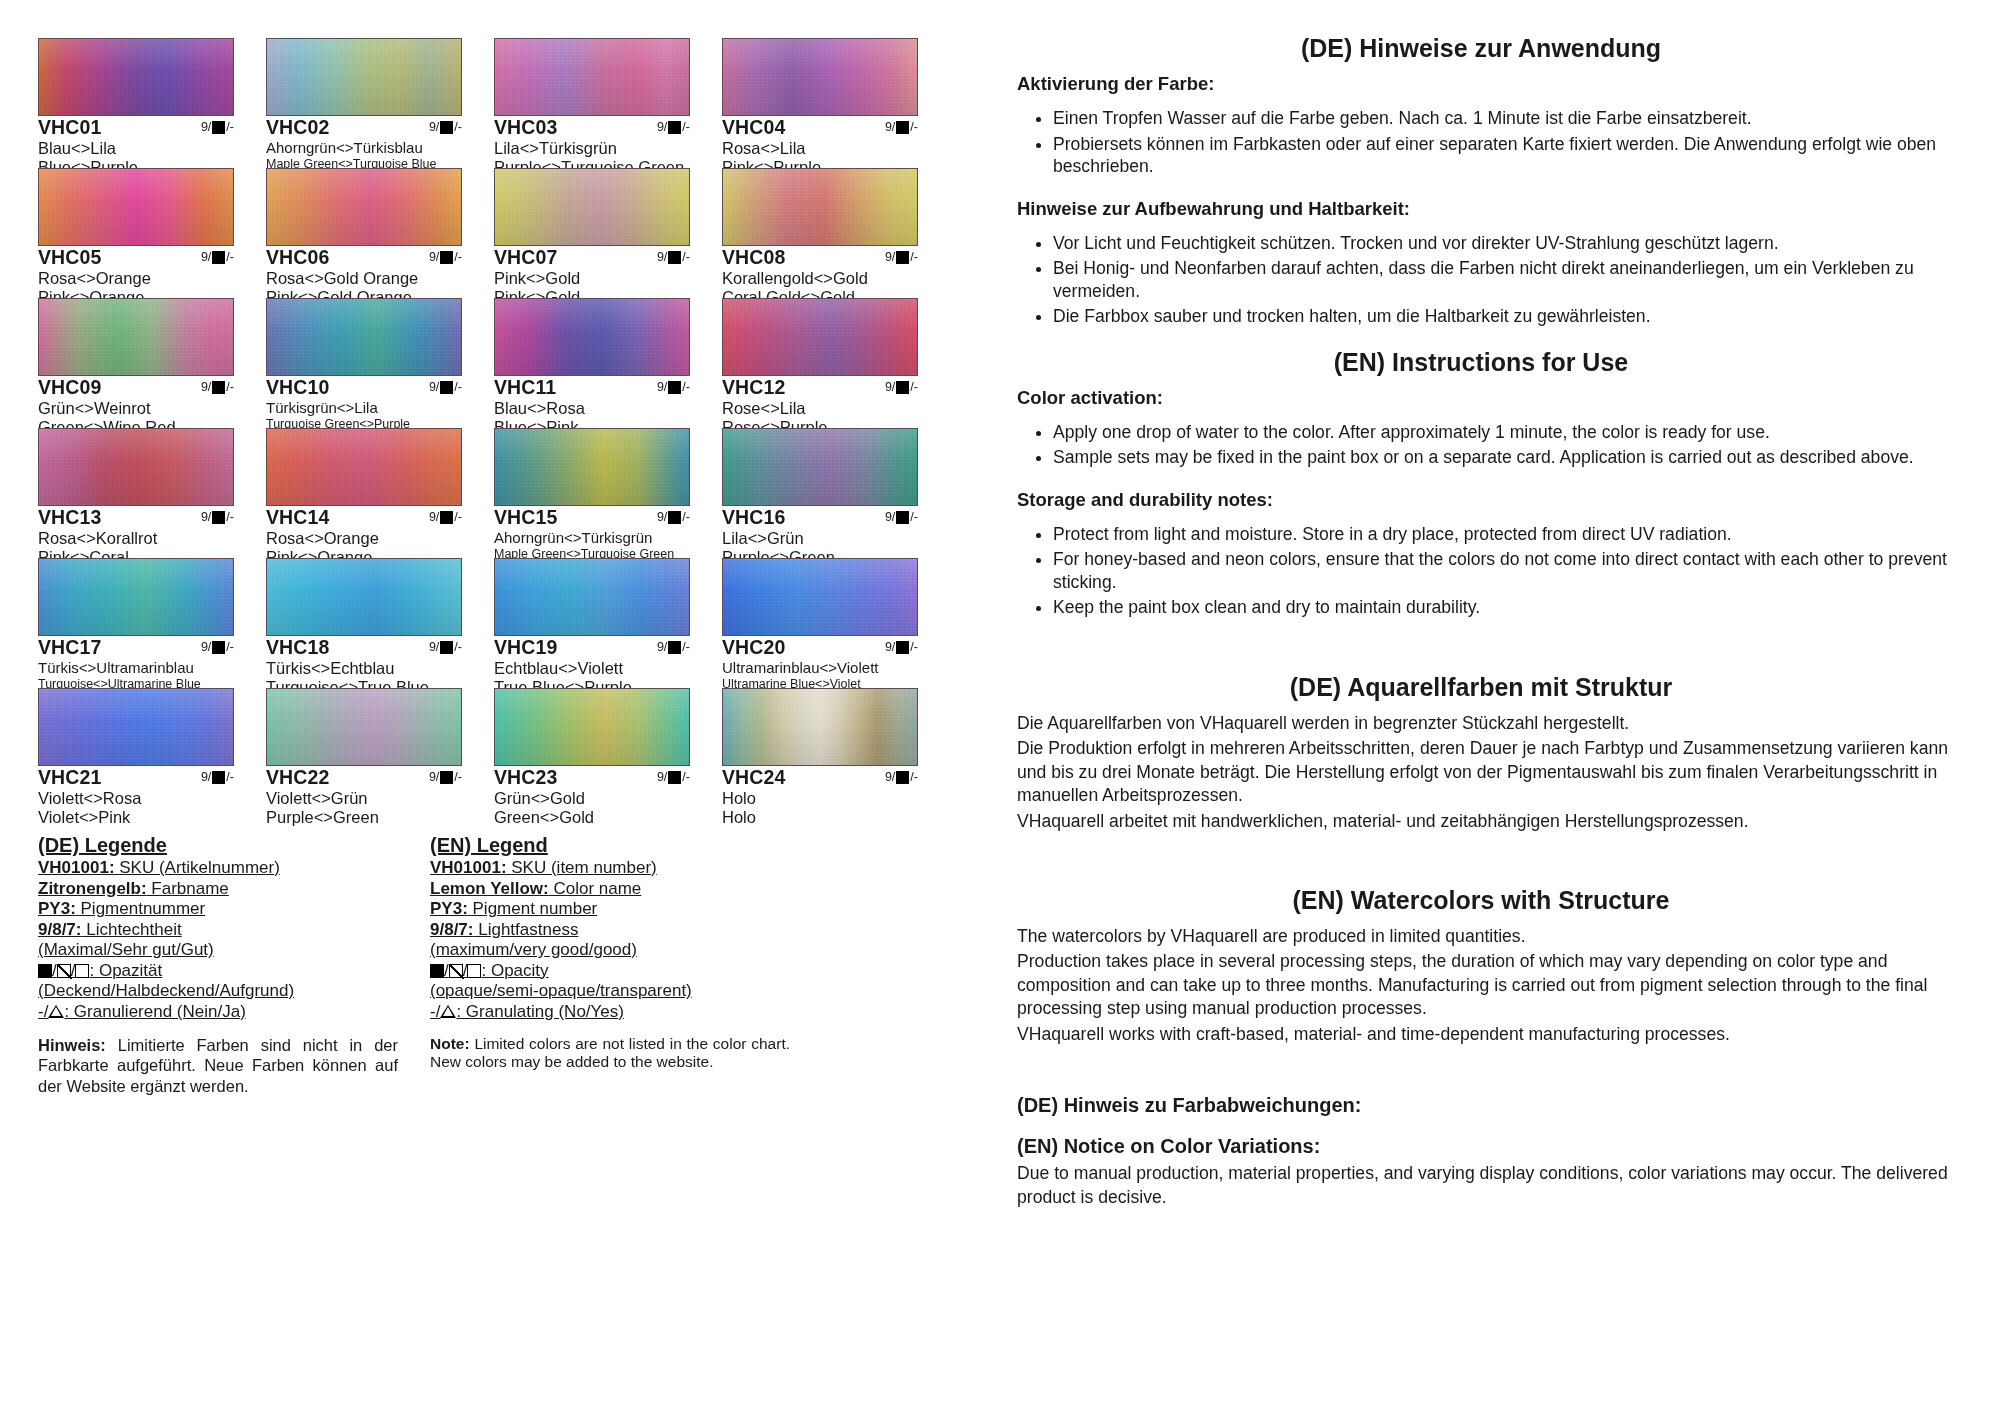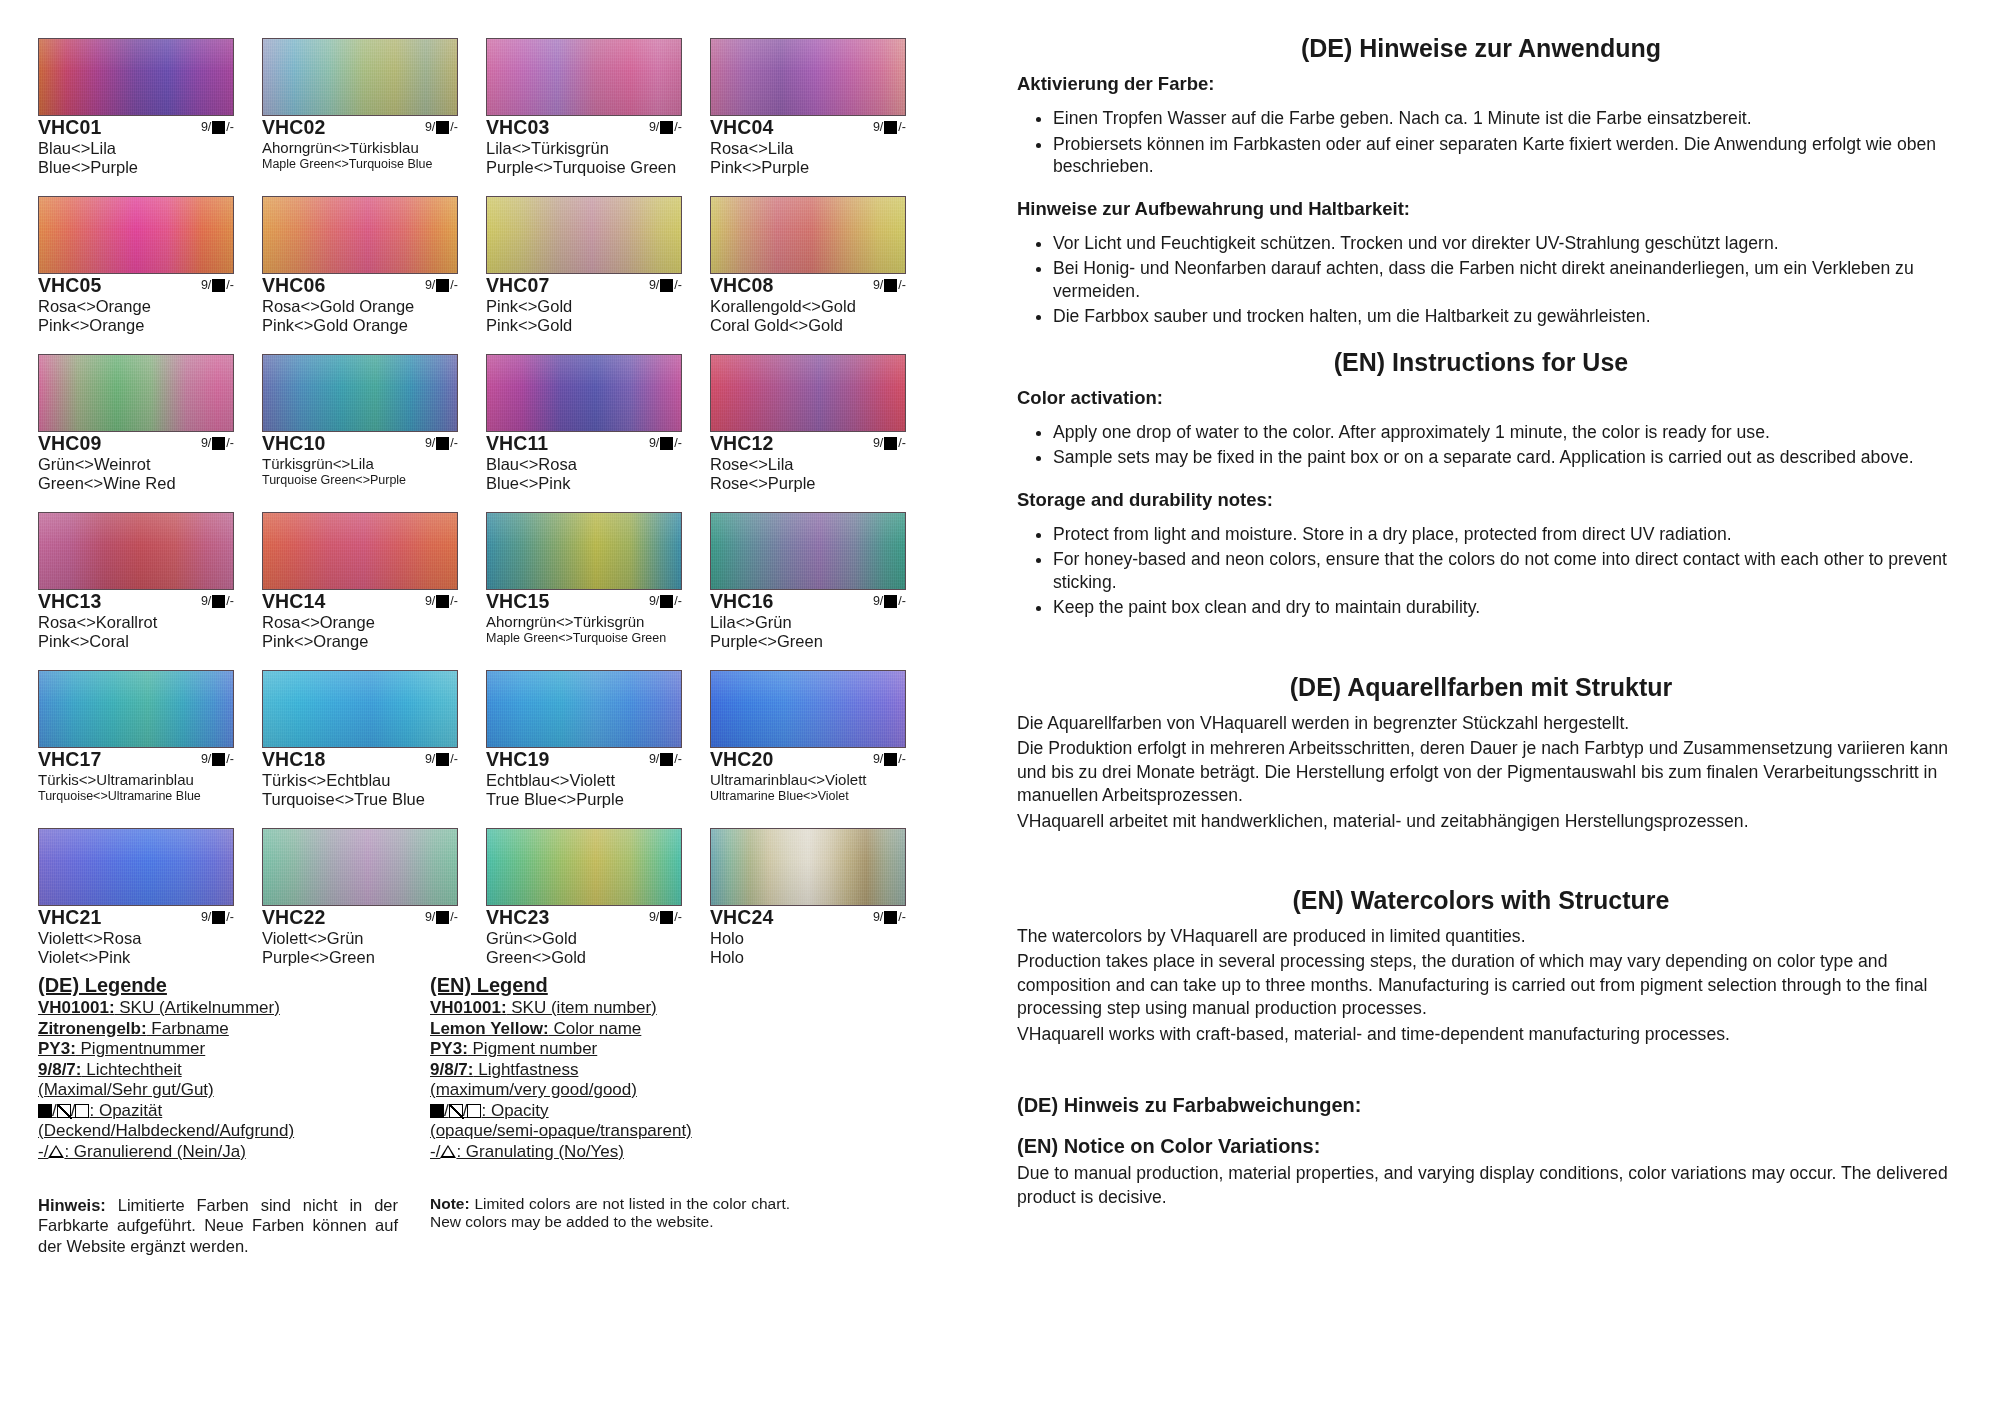--- a/index.html
+++ b/index.html
@@ -14,21 +14,20 @@
   .page { position: relative; width: 2000px; height: 1410px; display: flex; }
 
   
   .left-col { width: 985px; padding: 38px 0 0 38px; position: relative; }
 
   .swatch-grid {
     display: grid;
     grid-template-columns: repeat(4, 196px);
     column-gap: 32px;
     row-gap: 0px;
-    gap: 28px;
   }
   .swatch-cell { width: 196px; height: 130px; position: relative; }
 
   .swatch-chip {
     width: 196px; height: 78px;
     border: 1px solid #5a4a52;
     position: relative;
     overflow: hidden;
   }
   .chip-grain {
@@ -63,21 +62,21 @@
   .legend-line { font-size: 17px; line-height: 1.21; }
   .legend-line b { font-weight: bold; }
   .gl-opaque { display: inline-block; width: 14px; height: 14px; background: #000; vertical-align: -2px; }
   .gl-semi { position: relative; display: inline-block; width: 14px; height: 14px; border: 1.6px solid #000; vertical-align: -2px; }
   .gl-semi::after { content: ""; position: absolute; left: -1px; top: -1px; width: 15.5px; height: 15.5px;
     background: linear-gradient(to top right, transparent calc(50% - .9px), #000 calc(50% - .9px), #000 calc(50% + .9px), transparent calc(50% + .9px)); }
   .gl-trans { display: inline-block; width: 14px; height: 14px; border: 1.6px solid #000; vertical-align: -2px; }
   .gl-tri { display: inline-block; width: 0; height: 0; border-left: 8px solid transparent; border-right: 8px solid transparent; border-bottom: 13px solid #000; vertical-align: -1px; position: relative; }
   .gl-tri::after { content:""; position:absolute; left:-5.6px; top:2.2px; border-left:5.6px solid transparent; border-right:5.6px solid transparent; border-bottom:9.1px solid #fff; }
 
-  .notes-row { display: flex; gap: 32px; margin-top: 32px; }
+  .notes-row { display: flex; gap: 32px; margin-top: 12px; }
   .note-block { width: 360px; font-size: 16.5px; line-height: 1.26; text-align: justify; }
   .note-block.tight { font-size: 15.5px; line-height: 1.2; }
   .note-block b { font-weight: bold; }
 
   
   .right-col { width: 1015px; padding: 30px 45px 0 22px; font-size: 17.6px; }
   .rc-h1 { font-size: 25px; font-weight: bold; text-align: center; margin: 4px 0 10px; }
   .rc-h2 { font-size: 18.5px; font-weight: bold; margin: 0 0 4px 10px; }
   .rc-ul { margin: 12px 0 20px 0; padding-left: 46px; }
   .rc-ul li { line-height: 1.28; margin-bottom: 3px; }

